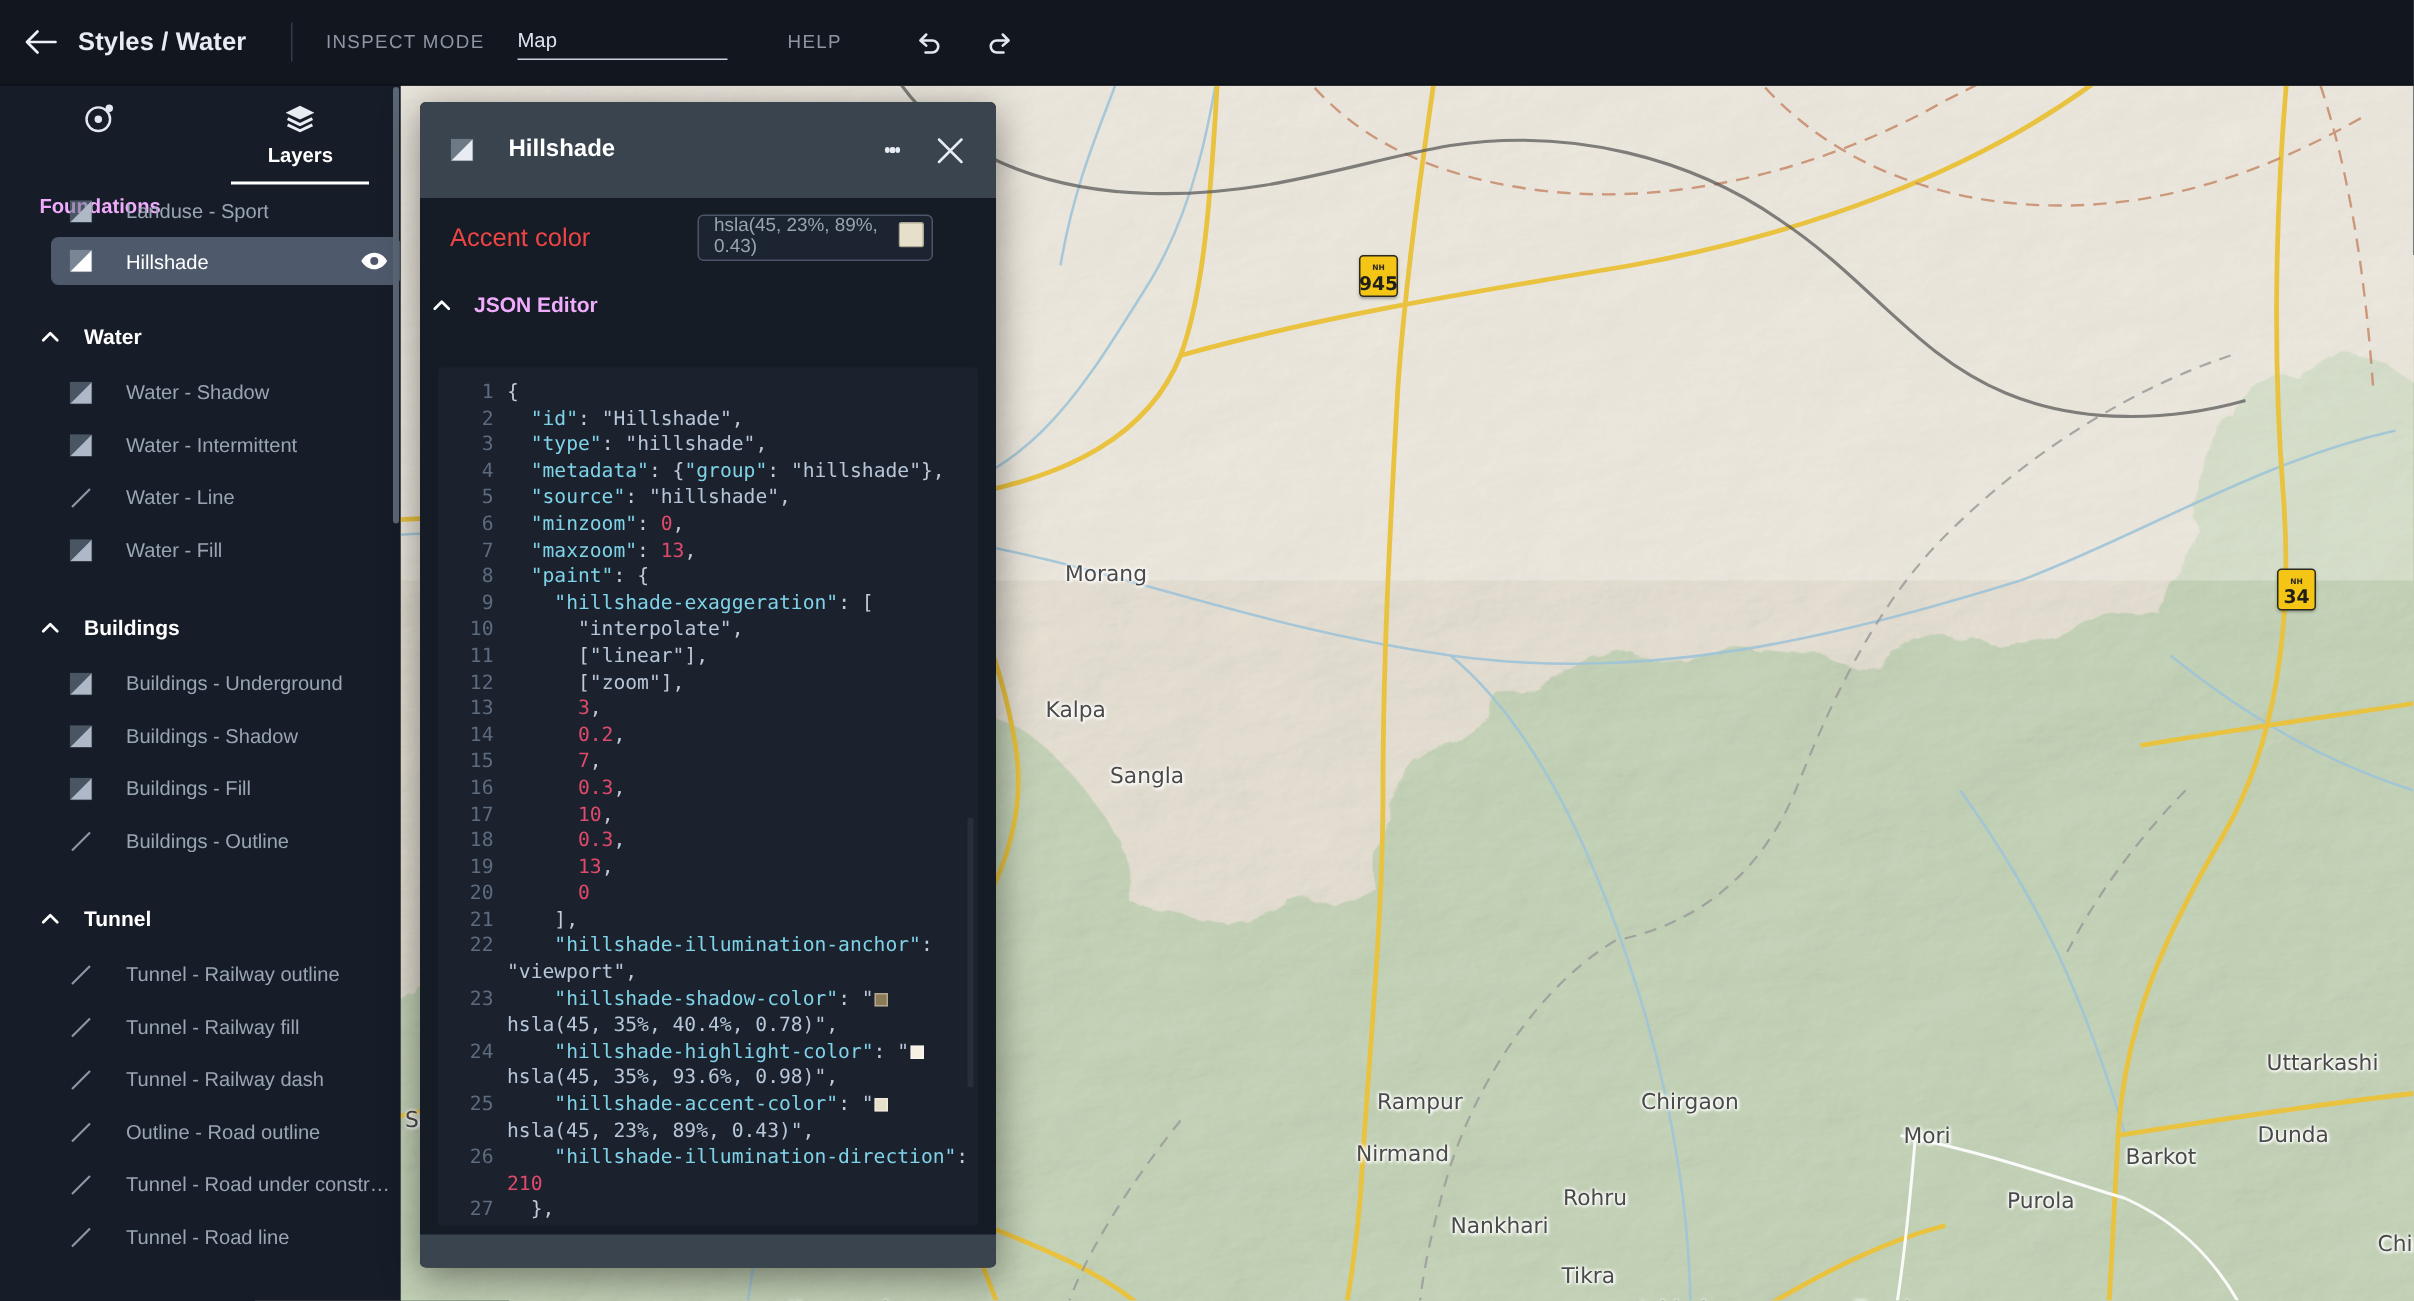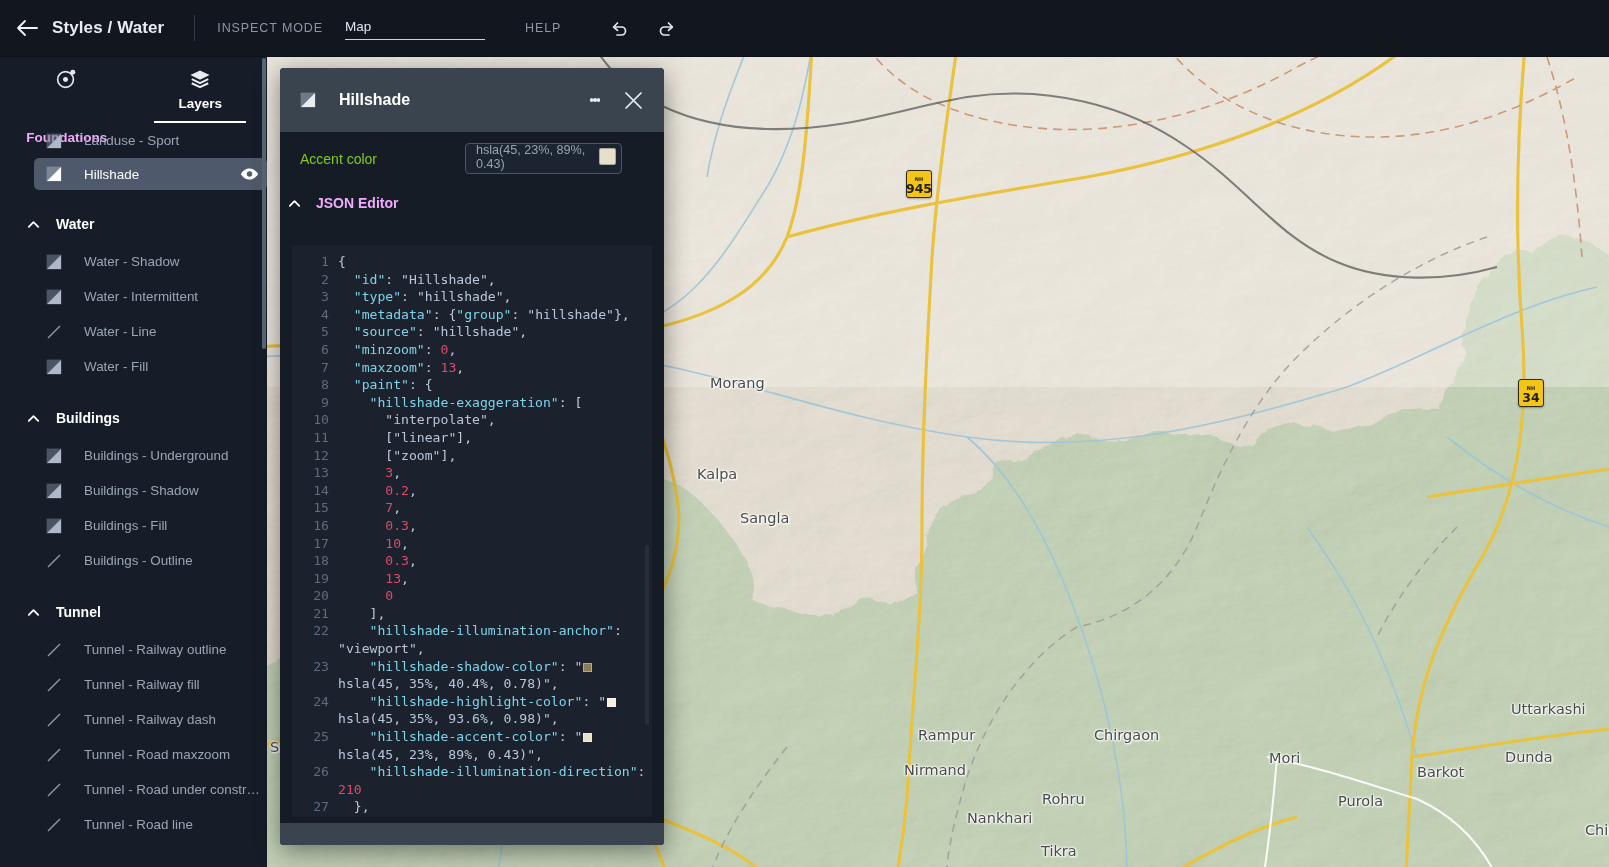--- a/index.html
+++ b/index.html
@@ -163,21 +163,21 @@
   .close-x { width: 34px; height: 34px; margin-left: 6px; cursor: pointer;
     display:flex; align-items:center; justify-content:center; }
 
   .panel-body {
     flex: 1; background: #151c26; position: relative; overflow: hidden;
   }
   .row-accent {
     display: flex; align-items: center; height: 54px; padding: 0 20px;
     position: relative;
   }
-  .row-accent .ra-lab { color: #84cc16; font-size: 14px; }
+  .row-accent .ra-lab { color: #ef4444; font-size: 17px; }
   .color-field {
     position: absolute; left: 185px; top: 11px;
     width: 157px; height: 31px; border: 1px solid #4b5565; border-radius: 4px;
     background: #1b2430; display: flex; align-items: center;
     padding: 0 5px 4px 10px; cursor: pointer;
   }
   .color-field .cf-val { color: #98a2b0; font-size: 12.6px; flex: 1; }
   .color-field .cf-sw {
     width: 17px; height: 17px; border-radius: 2px; background: #e3dcc7;
     border: 1px solid rgba(0,0,0,.25);
@@ -386,21 +386,21 @@
           <div class="layer-row">
             <svg class="lr-ico" viewBox="0 0 16 16">
   <path d="M2 14 L14 2" stroke="#8d98a7" stroke-width="1.4" fill="none"></path>
             </svg>
             <span class="lr-lab">Tunnel - Railway dash</span>
           </div>
           <div class="layer-row">
             <svg class="lr-ico" viewBox="0 0 16 16">
   <path d="M2 14 L14 2" stroke="#8d98a7" stroke-width="1.4" fill="none"></path>
             </svg>
-            <span class="lr-lab">Tunnel - Road maxzoom</span>
+            <span class="lr-lab">Outline - Road outline</span>
           </div>
           <div class="layer-row">
             <svg class="lr-ico" viewBox="0 0 16 16">
   <path d="M2 14 L14 2" stroke="#8d98a7" stroke-width="1.4" fill="none"></path>
             </svg>
             <span class="lr-lab">Tunnel - Road under constr…</span>
           </div>
           <div class="layer-row">
             <svg class="lr-ico" viewBox="0 0 16 16">
   <path d="M2 14 L14 2" stroke="#8d98a7" stroke-width="1.4" fill="none"></path>

